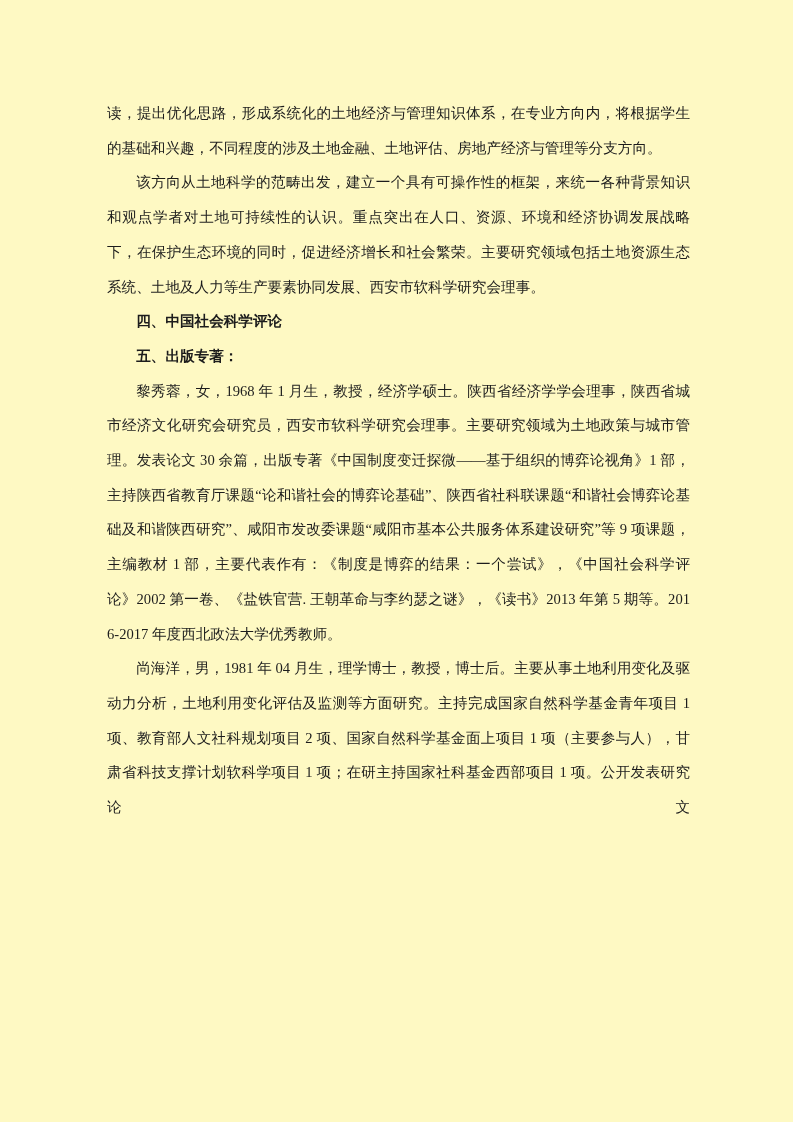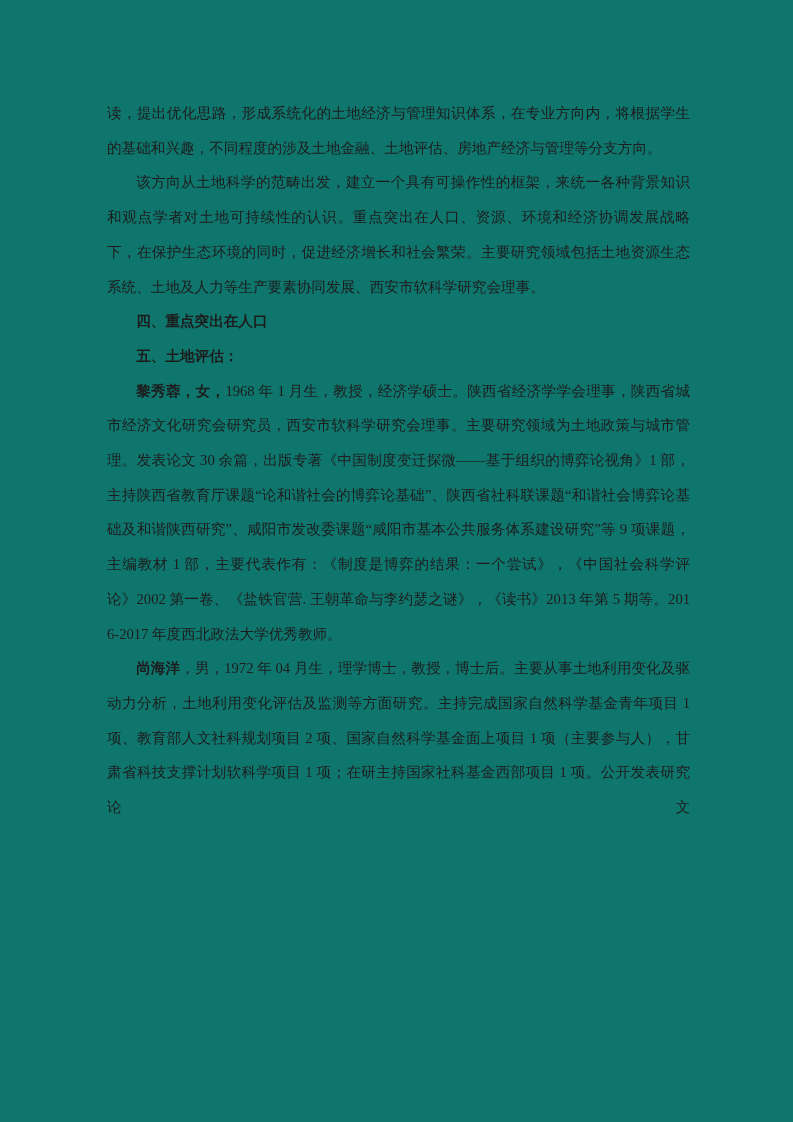--- a/index.html
+++ b/index.html
@@ -4,21 +4,21 @@
 <style>
   html, body {
     margin: 0;
     padding: 0;
     background: #ffffff;
   }
   .page {
     position: relative;
     width: 793px;
     height: 1122px;
-    background: #0f766e;
+    background: #fef9c3;
     box-sizing: border-box;
     padding: 96px 103px 0 107px;
     overflow: hidden;
     font-family: "Liberation Serif", "DejaVu Serif", serif;
   }
   .doc p {
     margin: 0;
     font-size: 14.6px;
     line-height: 34.7px;
     color: #1c1c1c;
@@ -30,36 +30,36 @@
   .doc p.continuation {
     text-indent: 0;
   }
   .doc p.heading {
     font-weight: bold;
   }
   .doc p.continues {
     text-align-last: justify;
   }
   .doc b.advisor-name {
-    font-weight: bold;
+    font-weight: normal;
   }
 </style>
 </head>
 <body>
 
 <div class="page doc">
 
   <p class="continuation">读，提出优化思路，形成系统化的土地经济与管理知识体系，在专业方向内，将根据学生的基础和兴趣，不同程度的涉及土地金融、土地评估、房地产经济与管理等分支方向。</p>
 
 
   <p>该方向从土地科学的范畴出发，建立一个具有可操作性的框架，来统一各种背景知识和观点学者对土地可持续性的认识。重点突出在人口、资源、环境和经济协调发展战略下，在保护生态环境的同时，促进经济增长和社会繁荣。主要研究领域包括土地资源生态系统、土地及人力等生产要素协同发展、西安市软科学研究会理事。</p>
 
-  <p class="heading">四、重点突出在人口</p>
+  <p class="heading">四、中国社会科学评论</p>
 
 
 
-  <p class="heading">五、土地评估：</p>
+  <p class="heading">五、出版专著：</p>
 
   <p><b class="advisor-name">黎秀蓉，女，</b><span>1968 年 1 月生，教授，经济学硕士。陕西省经济学学会理事，陕西省城市经济文化研究会研究员，西安市软科学研究会理事。主要研究领域为土地政策与城市管理。发表论文 30 余篇，出版专著《中国制度变迁探微——基于组织的博弈论视角》1 部，主持陕西省教育厅课题“论和谐社会的博弈论基础”、陕西省社科联课题“和谐社会博弈论基础及和谐陕西研究”、咸阳市发改委课题“咸阳市基本公共服务体系建设研究”等 9 项课题，主编教材 1 部，主要代表作有：《制度是博弈的结果：一个尝试》，《中国社会科学评论》2002 第一卷、《盐铁官营. 王朝革命与李约瑟之谜》，《读书》2013 年第 5 期等。2016-2017 年度西北政法大学优秀教师。</span></p>
 
-  <p class="continues"><b class="advisor-name">尚海洋</b><span>，男，1972 年 04 月生，理学博士，教授，博士后。主要从事土地利用变化及驱动力分析，土地利用变化评估及监测等方面研究。主持完成国家自然科学基金青年项目 1 项、教育部人文社科规划项目 2 项、国家自然科学基金面上项目 1 项（主要参与人），甘肃省科技支撑计划软科学项目 1 项；在研主持国家社科基金西部项目 1 项。公开发表研究论文</span></p>
+  <p class="continues"><b class="advisor-name">尚海洋</b><span>，男，1981 年 04 月生，理学博士，教授，博士后。主要从事土地利用变化及驱动力分析，土地利用变化评估及监测等方面研究。主持完成国家自然科学基金青年项目 1 项、教育部人文社科规划项目 2 项、国家自然科学基金面上项目 1 项（主要参与人），甘肃省科技支撑计划软科学项目 1 项；在研主持国家社科基金西部项目 1 项。公开发表研究论文</span></p>
 
 </div>
 
 </body></html>

